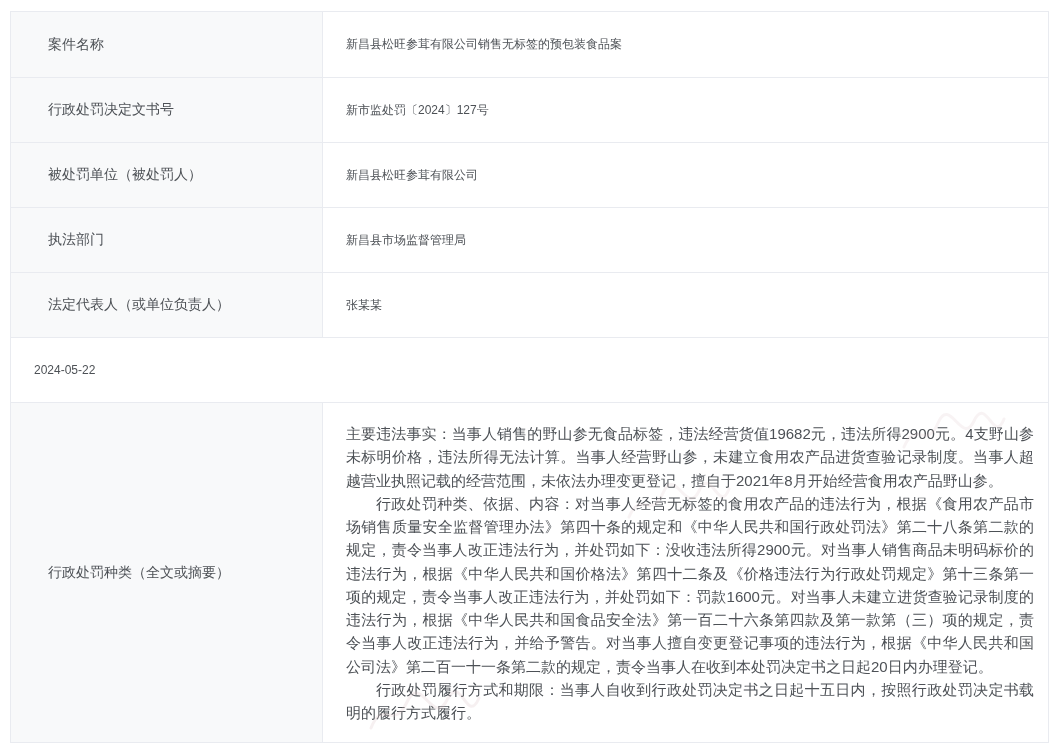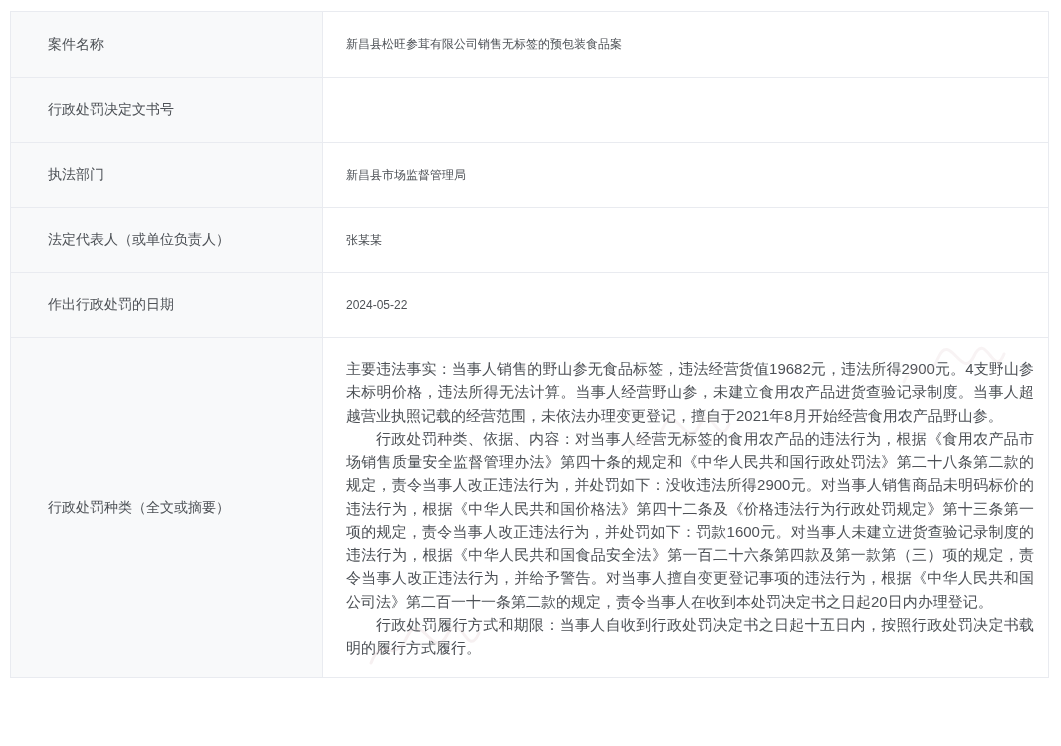--- a/index.html
+++ b/index.html
@@ -78,35 +78,39 @@
 
   <div class="penalty-table">
 
     <div class="t-row short">
       <div class="label-cell">案件名称</div>
       <div class="value-cell">新昌县松旺参茸有限公司销售无标签的预包装食品案</div>
     </div>
 
     <div class="t-row short">
       <div class="label-cell">行政处罚决定文书号</div>
+      <div class="value-cell">新市监处罚〔2024〕127号</div>
     </div>
 
+    <div class="t-row short">
+      <div class="label-cell">被处罚单位（被处罚人）</div>
+      <div class="value-cell">新昌县松旺参茸有限公司</div>
+    </div>
 
     <div class="t-row short">
       <div class="label-cell">执法部门</div>
       <div class="value-cell">新昌县市场监督管理局</div>
     </div>
 
     <div class="t-row short">
       <div class="label-cell">法定代表人（或单位负责人）</div>
       <div class="value-cell">张某某</div>
     </div>
 
     <div class="t-row short">
-      <div class="label-cell">作出行政处罚的日期</div>
       <div class="value-cell">2024-05-22</div>
     </div>
 
     <div class="t-row">
       <div class="label-cell">行政处罚种类（全文或摘要）</div>
       <div class="value-cell multi">
         <p class="para">主要违法事实：当事人销售的野山参无食品标签，违法经营货值19682元，违法所得2900元。4支野山参未标明价格，违法所得无法计算。当事人经营野山参，未建立食用农产品进货查验记录制度。当事人超越营业执照记载的经营范围，未依法办理变更登记，擅自于2021年8月开始经营食用农产品野山参。</p>
         <p class="para indent">行政处罚种类、依据、内容：对当事人经营无标签的食用农产品的违法行为，根据《食用农产品市场销售质量安全监督管理办法》第四十条的规定和《中华人民共和国行政处罚法》第二十八条第二款的规定，责令当事人改正违法行为，并处罚如下：没收违法所得2900元。对当事人销售商品未明码标价的违法行为，根据《中华人民共和国价格法》第四十二条及《价格违法行为行政处罚规定》第十三条第一项的规定，责令当事人改正违法行为，并处罚如下：罚款1600元。对当事人未建立进货查验记录制度的违法行为，根据《中华人民共和国食品安全法》第一百二十六条第四款及第一款第（三）项的规定，责令当事人改正违法行为，并给予警告。对当事人擅自变更登记事项的违法行为，根据《中华人民共和国公司法》第二百一十一条第二款的规定，责令当事人在收到本处罚决定书之日起20日内办理登记。</p>
         <p class="para indent">行政处罚履行方式和期限：当事人自收到行政处罚决定书之日起十五日内，按照行政处罚决定书载明的履行方式履行。</p>
 

